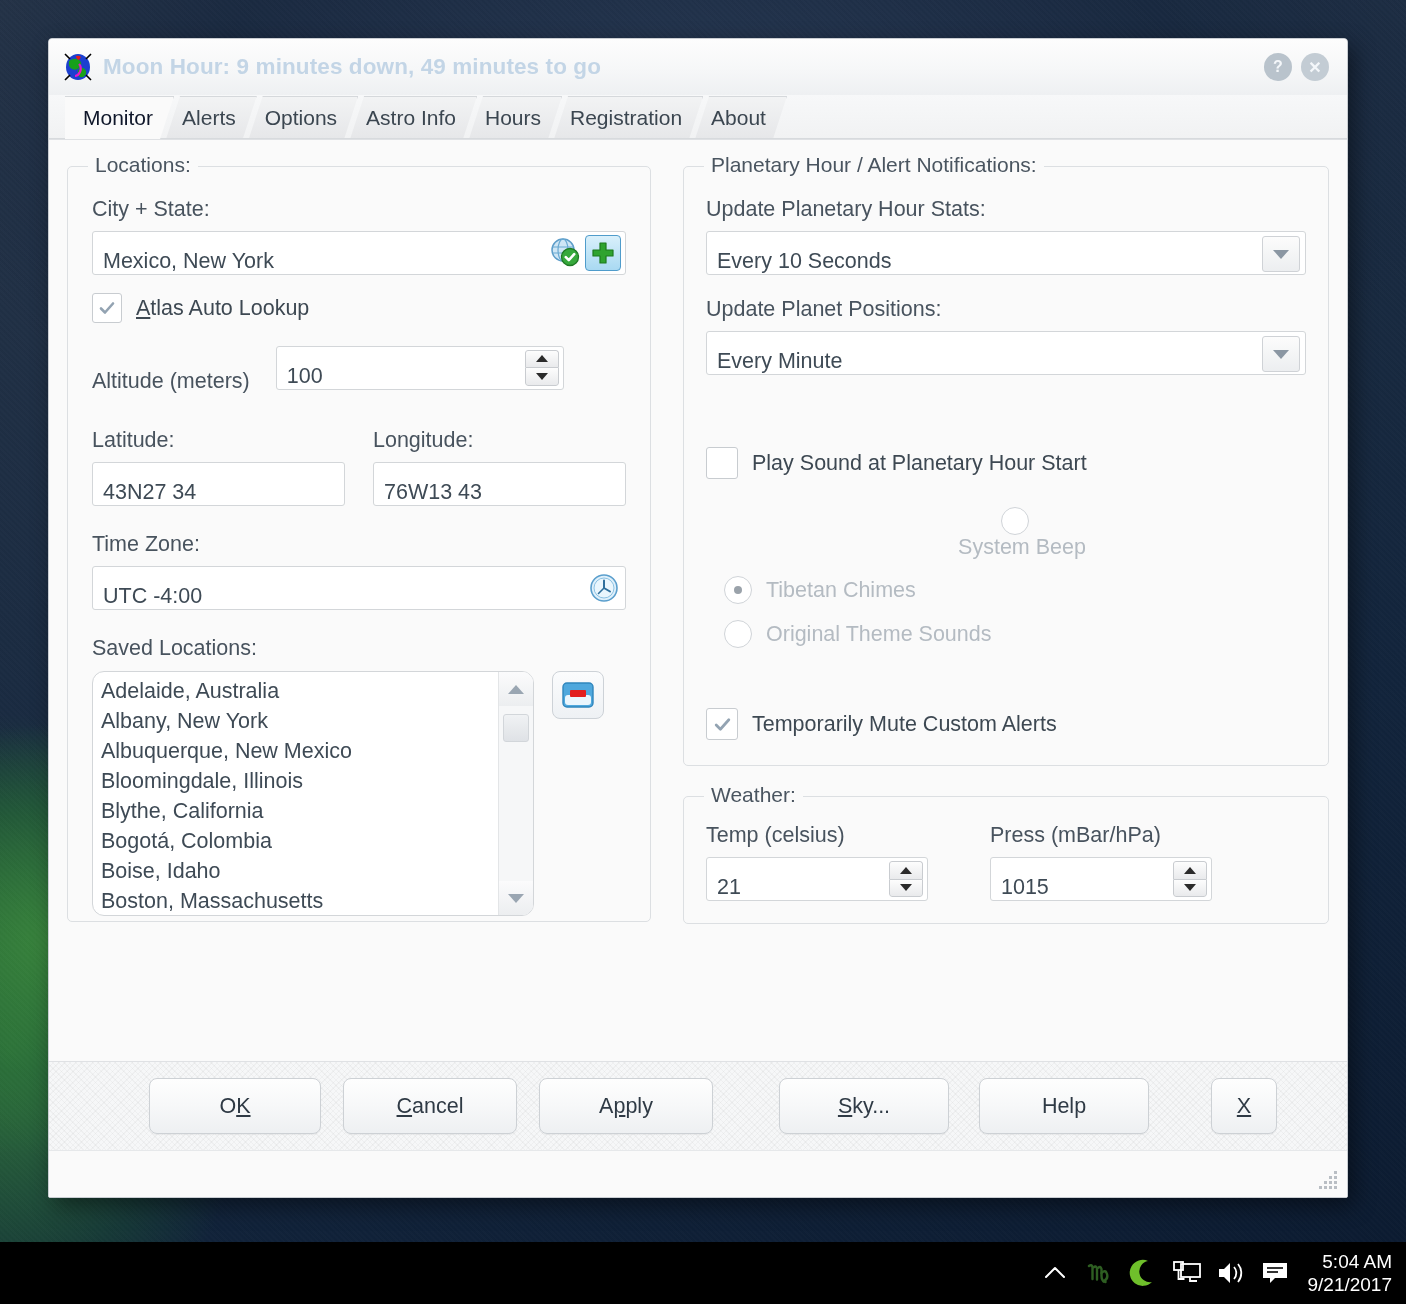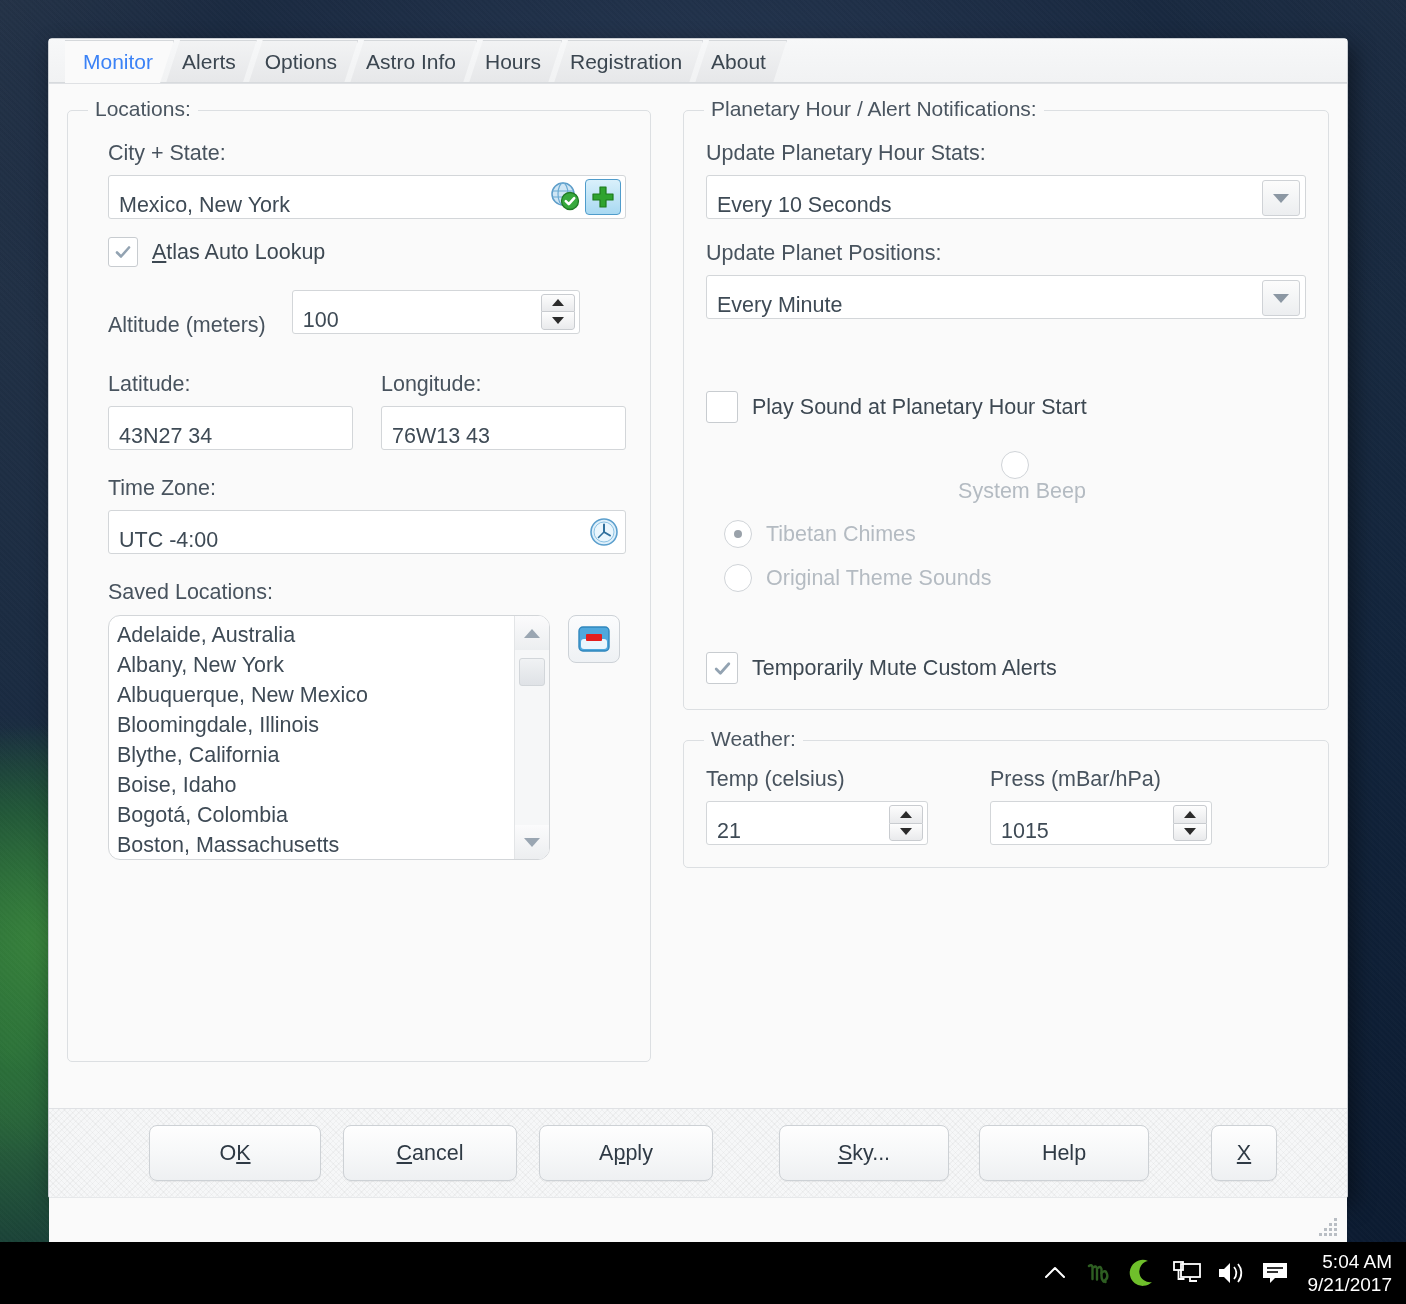--- a/index.html
+++ b/index.html
@@ -47,35 +47,35 @@
   
   .tabstrip{flex:0 0 44px;height:44px;position:relative;padding-left:16px;display:flex;align-items:flex-end;
     background:linear-gradient(180deg,#f7f8f9,#f1f2f3);}
   .tab{position:relative;height:42px;display:flex;align-items:center;padding:0 20px 0 16px;
      font-size:21px;color:#3b4650;white-space:nowrap;cursor:default;
      background:linear-gradient(180deg,#f2f3f4 0%,#e6e7e9 100%);
      border-top:1px solid #d5d8db;border-right:1px solid #cfd2d6;
      margin-right:-8px;
      clip-path:polygon(14px 0,100% 0,calc(100% - 14px) 100%,0 100%);}
   .tab:first-child{clip-path:polygon(0 0,100% 0,calc(100% - 14px) 100%,0 100%);padding-left:18px;}
-  .tab.active{background:#fafafa;color:#3b82f6;z-index:3;}
+  .tab.active{background:#fafafa;color:#0f172a;z-index:3;}
   .tabfill{position:absolute;left:0;right:0;bottom:0;height:1px;background:#d7dadd;}
 
   
   .winbody{flex:1 1 auto;background:#fafafa;border-top:1px solid #dfe1e4;position:relative;
     display:flex;flex-direction:column;padding:0;}
   .panes{display:flex;gap:0;padding:12px 18px 0 18px;flex:1 1 auto;}
   .leftpane{width:584px;flex:0 0 584px;}
   .rightpane{flex:1 1 auto;padding-left:32px;}
 
   
   .group{border:1px solid #dcdfe2;border-radius:5px;position:relative;background:#fafafa;}
   .group > .glabel{position:absolute;top:-14px;left:20px;background:#fafafa;padding:0 7px;
     font-size:21px;color:#4a5560;white-space:nowrap;}
-  .g-locations{margin-top:14px;padding:30px 24px 26px 40px;height:952px;box-sizing:border-box;}
+  .g-locations{margin-top:14px;padding:30px 24px 26px 24px;height:756px;box-sizing:border-box;}
   .g-notify{margin-top:14px;padding:30px 22px 30px 22px;height:600px;box-sizing:border-box;}
   .g-weather{margin-top:30px;padding:26px 22px 28px 22px;height:128px;box-sizing:border-box;}
 
   
   .flabel{font-size:21.5px;color:#48535e;margin-bottom:9px;white-space:nowrap;}
   .field{position:relative;background:#fff;border:1px solid #d3d6d9;border-radius:3px;
     height:44px;display:flex;align-items:flex-end;padding:0 10px;box-sizing:border-box;}
   .field input{border:0;outline:0;background:transparent;font-size:21.5px;color:#3e4a55;width:100%;
     font-family:"Liberation Sans", sans-serif;padding:0;}
 
@@ -146,20 +146,37 @@
 
   .notch{height:46px;}
 </style>
 </head>
 <body>
 
 <div id="desktop"></div>
 
 <div id="win">
 
+  <div class="titlebar">
+    <div class="app-icon">
+      <svg width="30" height="30" viewBox="0 0 30 30">
+        <ellipse cx="15" cy="15" rx="12" ry="13" fill="#1b3fd0"></ellipse>
+        <path d="M6 9 q5 -4 10 -1 q4 3 1 7 q-3 4 -8 2 q-4 -2 -3 -8z" fill="#17a11b"></path>
+        <path d="M17 16 q4 -1 6 3 q1 4 -3 6 q-4 1 -5 -3 q-1 -4 2 -6z" fill="#17a11b"></path>
+        <path d="M13 4 q3 -1 5 1 l-2 3 q-3 -1 -3 -4z" fill="#e01b1b"></path>
+        <path d="M16 12 q3 3 1 8 q-2 4 -5 4" stroke="#e915c8" stroke-width="2.2" fill="none"></path>
+        <path d="M2 2 l5 5 M28 2 l-5 5 M2 28 l5 -5 M28 28 l-5 -5" stroke="#000" stroke-width="1.6"></path>
+      </svg>
+    </div>
+    <div class="title-text">Moon Hour: 9 minutes down, 49 minutes to go</div>
+    <div class="title-btns">
+      <div class="tbtn">?</div>
+      <div class="tbtn x">✕</div>
+    </div>
+  </div>
 
   <div class="tabstrip">
     <div class="tab active">Monitor</div>
     <div class="tab">Alerts</div>
     <div class="tab">Options</div>
     <div class="tab">Astro Info</div>
     <div class="tab">Hours</div>
     <div class="tab">Registration</div>
     <div class="tab">About</div>
     <div class="tabfill"></div>
@@ -250,22 +267,22 @@
           <div style="margin-top:26px;">
             <div class="flabel">Saved Locations:</div>
             <div class="listwrap">
               <div class="listbox">
                 <div class="listitems">
                   <div class="litem">Adelaide, Australia</div>
                   <div class="litem">Albany, New York</div>
                   <div class="litem">Albuquerque, New Mexico</div>
                   <div class="litem">Bloomingdale, Illinois</div>
                   <div class="litem">Blythe, California</div>
+                  <div class="litem">Bogotá, Colombia</div>
                   <div class="litem">Boise, Idaho</div>
-                  <div class="litem">Bogotá, Colombia</div>
                   <div class="litem">Boston, Massachusetts</div>
                 </div>
                 <div class="sbar">
                   <div class="sbtn">
                       <span class="chev up"></span>
                     </div>
                   <div class="sthumb"></div>
                   <div class="sbtn bottom">
                       <span class="chev dn"></span>
                     </div>

